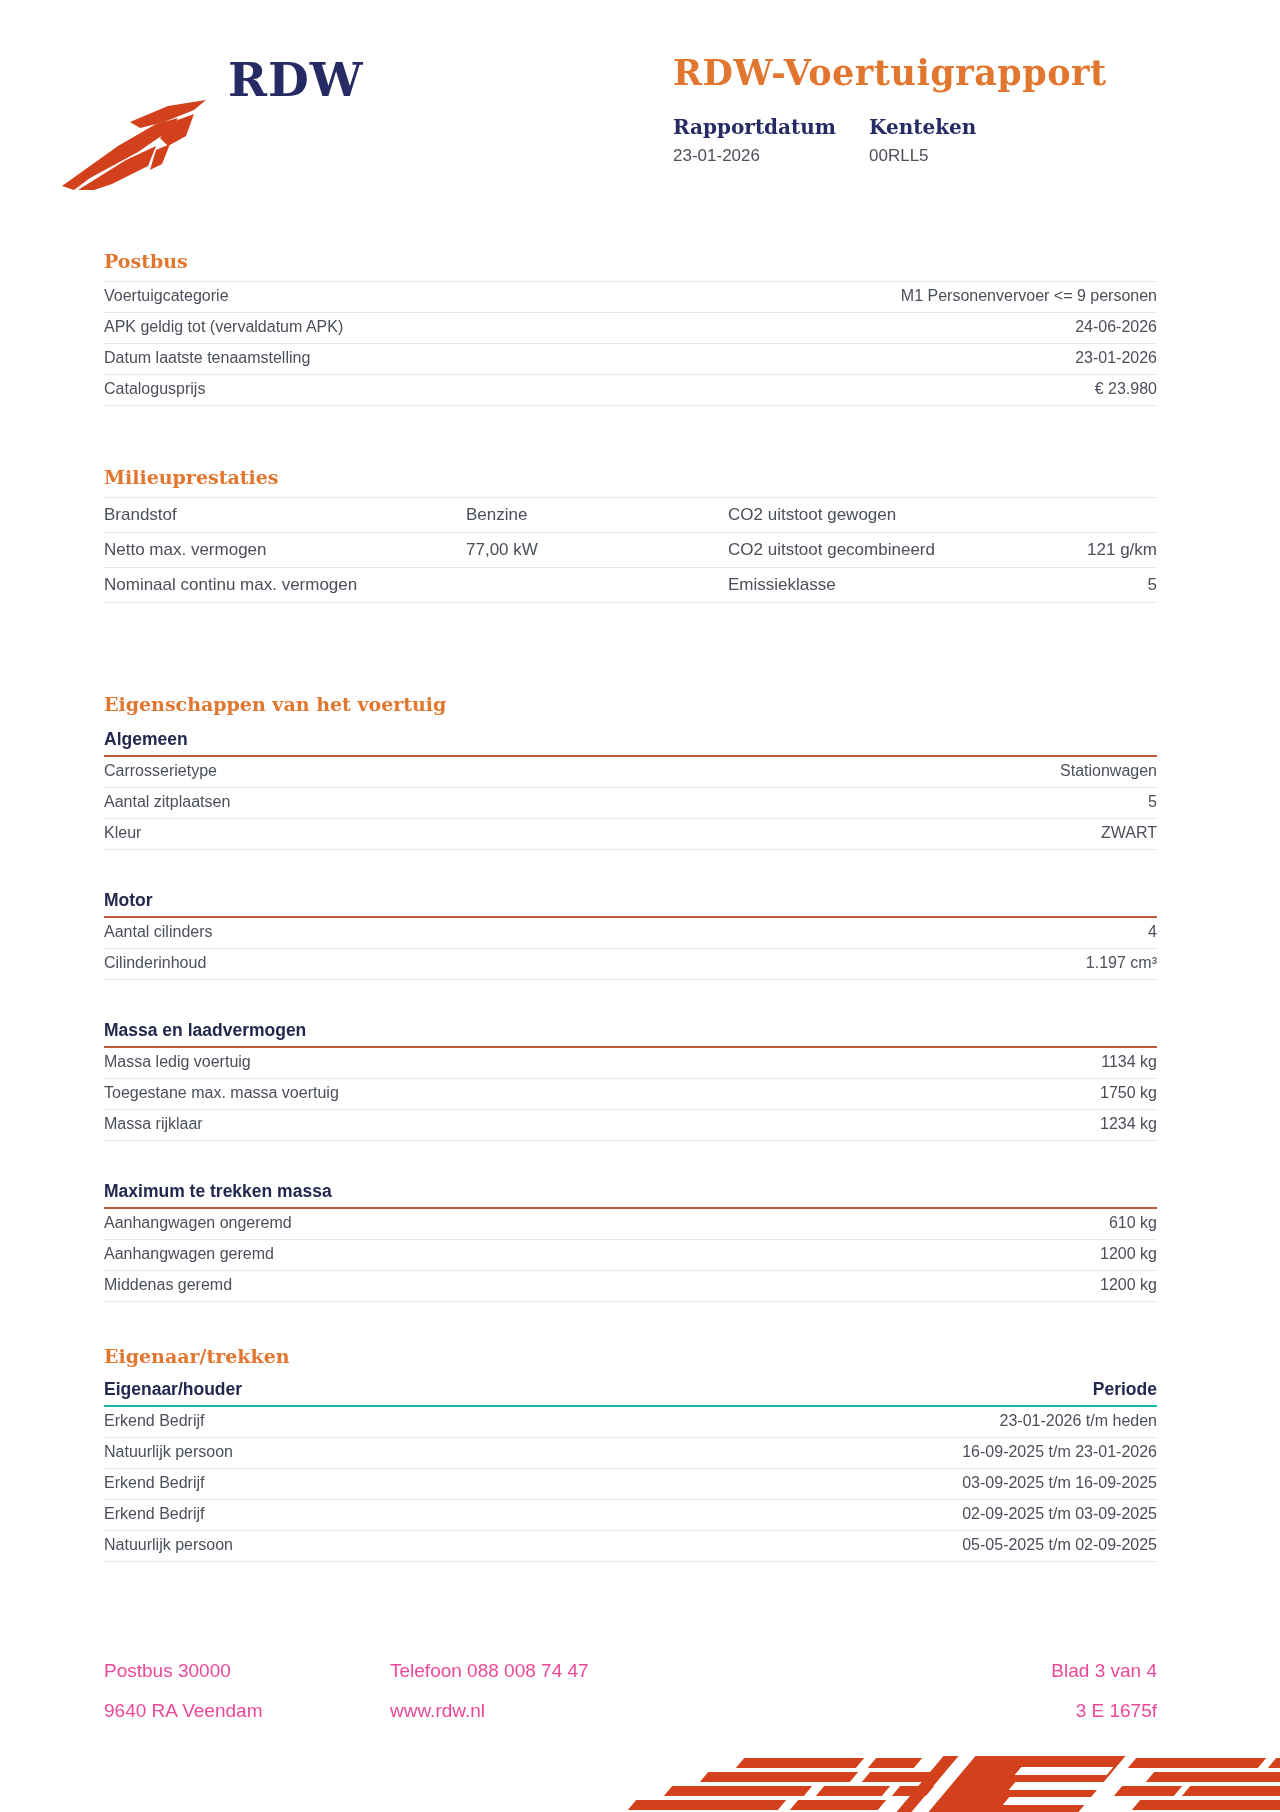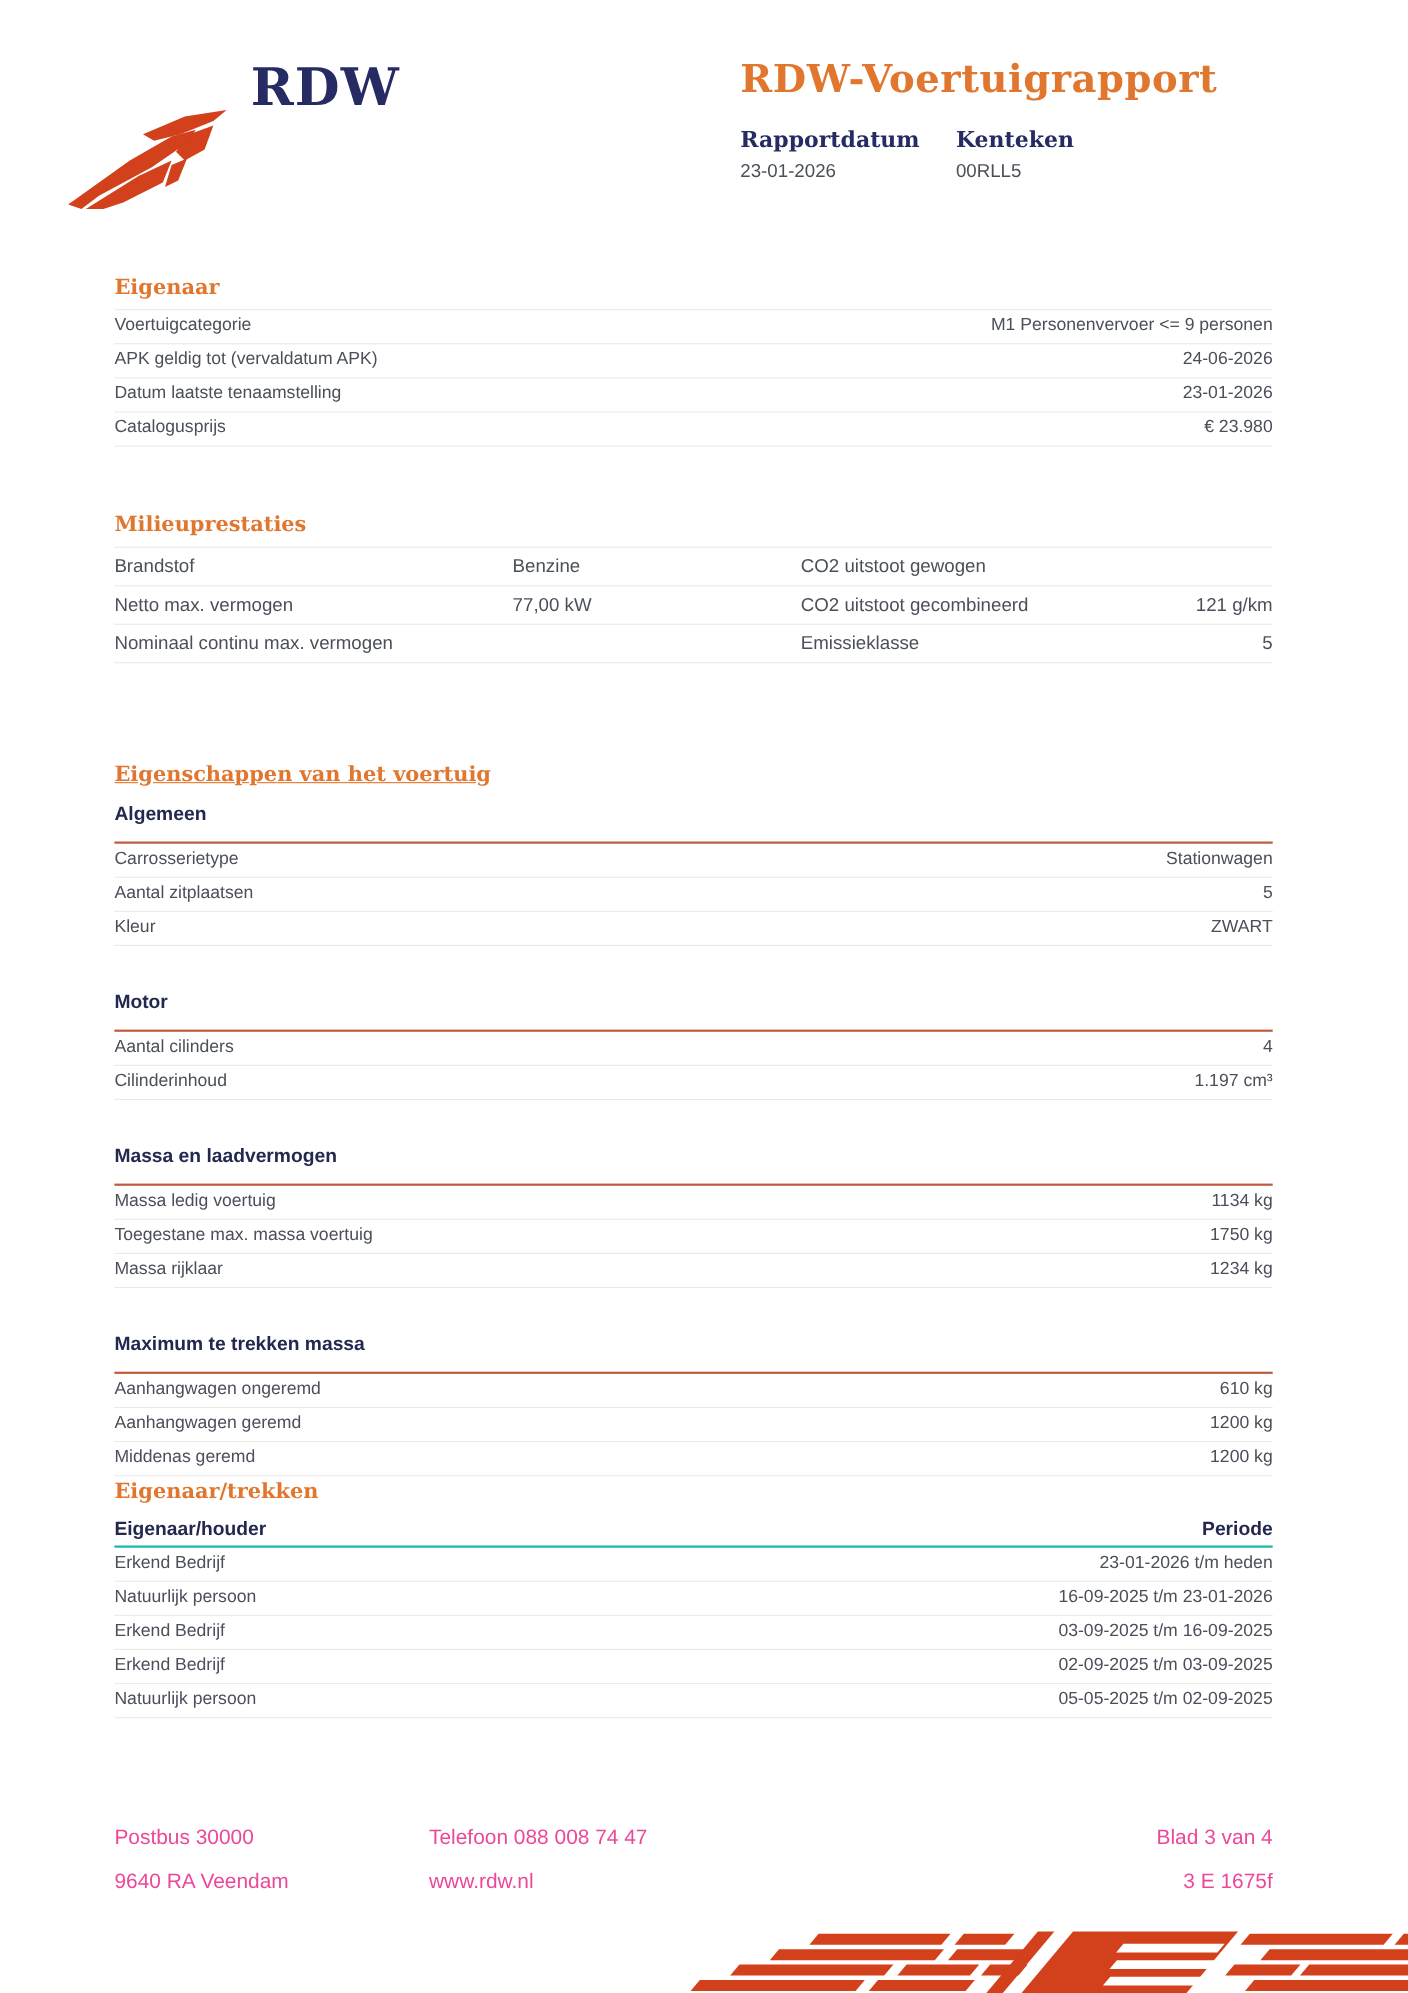--- a/index.html
+++ b/index.html
@@ -26,21 +26,21 @@
   .meta-value { margin-top:7px; font-size:17px; color:#4a4f59; }
 
   
   .section { position:absolute; left:104px; width:1053px; }
   .section-heading {
     font-family:"DejaVu Serif", serif; font-weight:bold;
     font-size:19px; color:#e1762f; margin:0 0 9px 0;
   }
   .sub-heading {
     font-size:17.5px; font-weight:bold; color:#23284f;
-    padding-bottom:15px; border-bottom:2px solid #c05a3c; margin:0;
+    padding-bottom:5px; border-bottom:2px solid #c05a3c; margin:0;
   }
   .kv-rows { border-top:1px solid #e9e9e9; }
   .kv-rows.no-top { border-top:none; }
   .kv-row {
     display:flex; justify-content:space-between; align-items:baseline;
     padding:5px 0 4px 0; border-bottom:1px solid #e9e9e9; font-size:16px; min-height:21px;
   }
   .kv-label { text-align:left; }
   .kv-value { text-align:right; white-space:nowrap; }
 
@@ -99,21 +99,21 @@
         <div class="meta-value">23-01-2026</div>
       </div>
       <div class="meta-col">
         <div class="meta-label">Kenteken</div>
         <div class="meta-value">00RLL5</div>
       </div>
     </div>
   </div>
 
   <div class="section" style="top:250px;">
-    <h2 class="section-heading">Eigenaar</h2>
+    <h2 class="section-heading">Postbus</h2>
     <div class="kv-rows">
       <div class="kv-row">
         <span class="kv-label">Voertuigcategorie</span>
         <span class="kv-value">M1 Personenvervoer &lt;= 9 personen</span>
       </div>
       <div class="kv-row">
         <span class="kv-label">APK geldig tot (vervaldatum APK)</span>
         <span class="kv-value">24-06-2026</span>
       </div>
       <div class="kv-row">
@@ -145,21 +145,21 @@
       <div class="m-row">
         <span class="m-l1">Nominaal continu max. vermogen</span>
         <span class="m-v1"></span>
         <span class="m-l2">Emissieklasse</span>
         <span class="m-v2">5</span>
       </div>
     </div>
   </div>
 
   <div class="section" style="top:693px;">
-    <h2 class="section-heading" style="margin-bottom:0;text-decoration:underline;">Eigenschappen van het voertuig</h2>
+    <h2 class="section-heading" style="margin-bottom:0;">Eigenschappen van het voertuig</h2>
 
     <div class="subsection first">
       <h3 class="sub-heading">Algemeen</h3>
       <div class="kv-rows no-top">
         <div class="kv-row">
           <span class="kv-label">Carrosserietype</span>
           <span class="kv-value">Stationwagen</span>
         </div>
         <div class="kv-row">
           <span class="kv-label">Aantal zitplaatsen</span>

